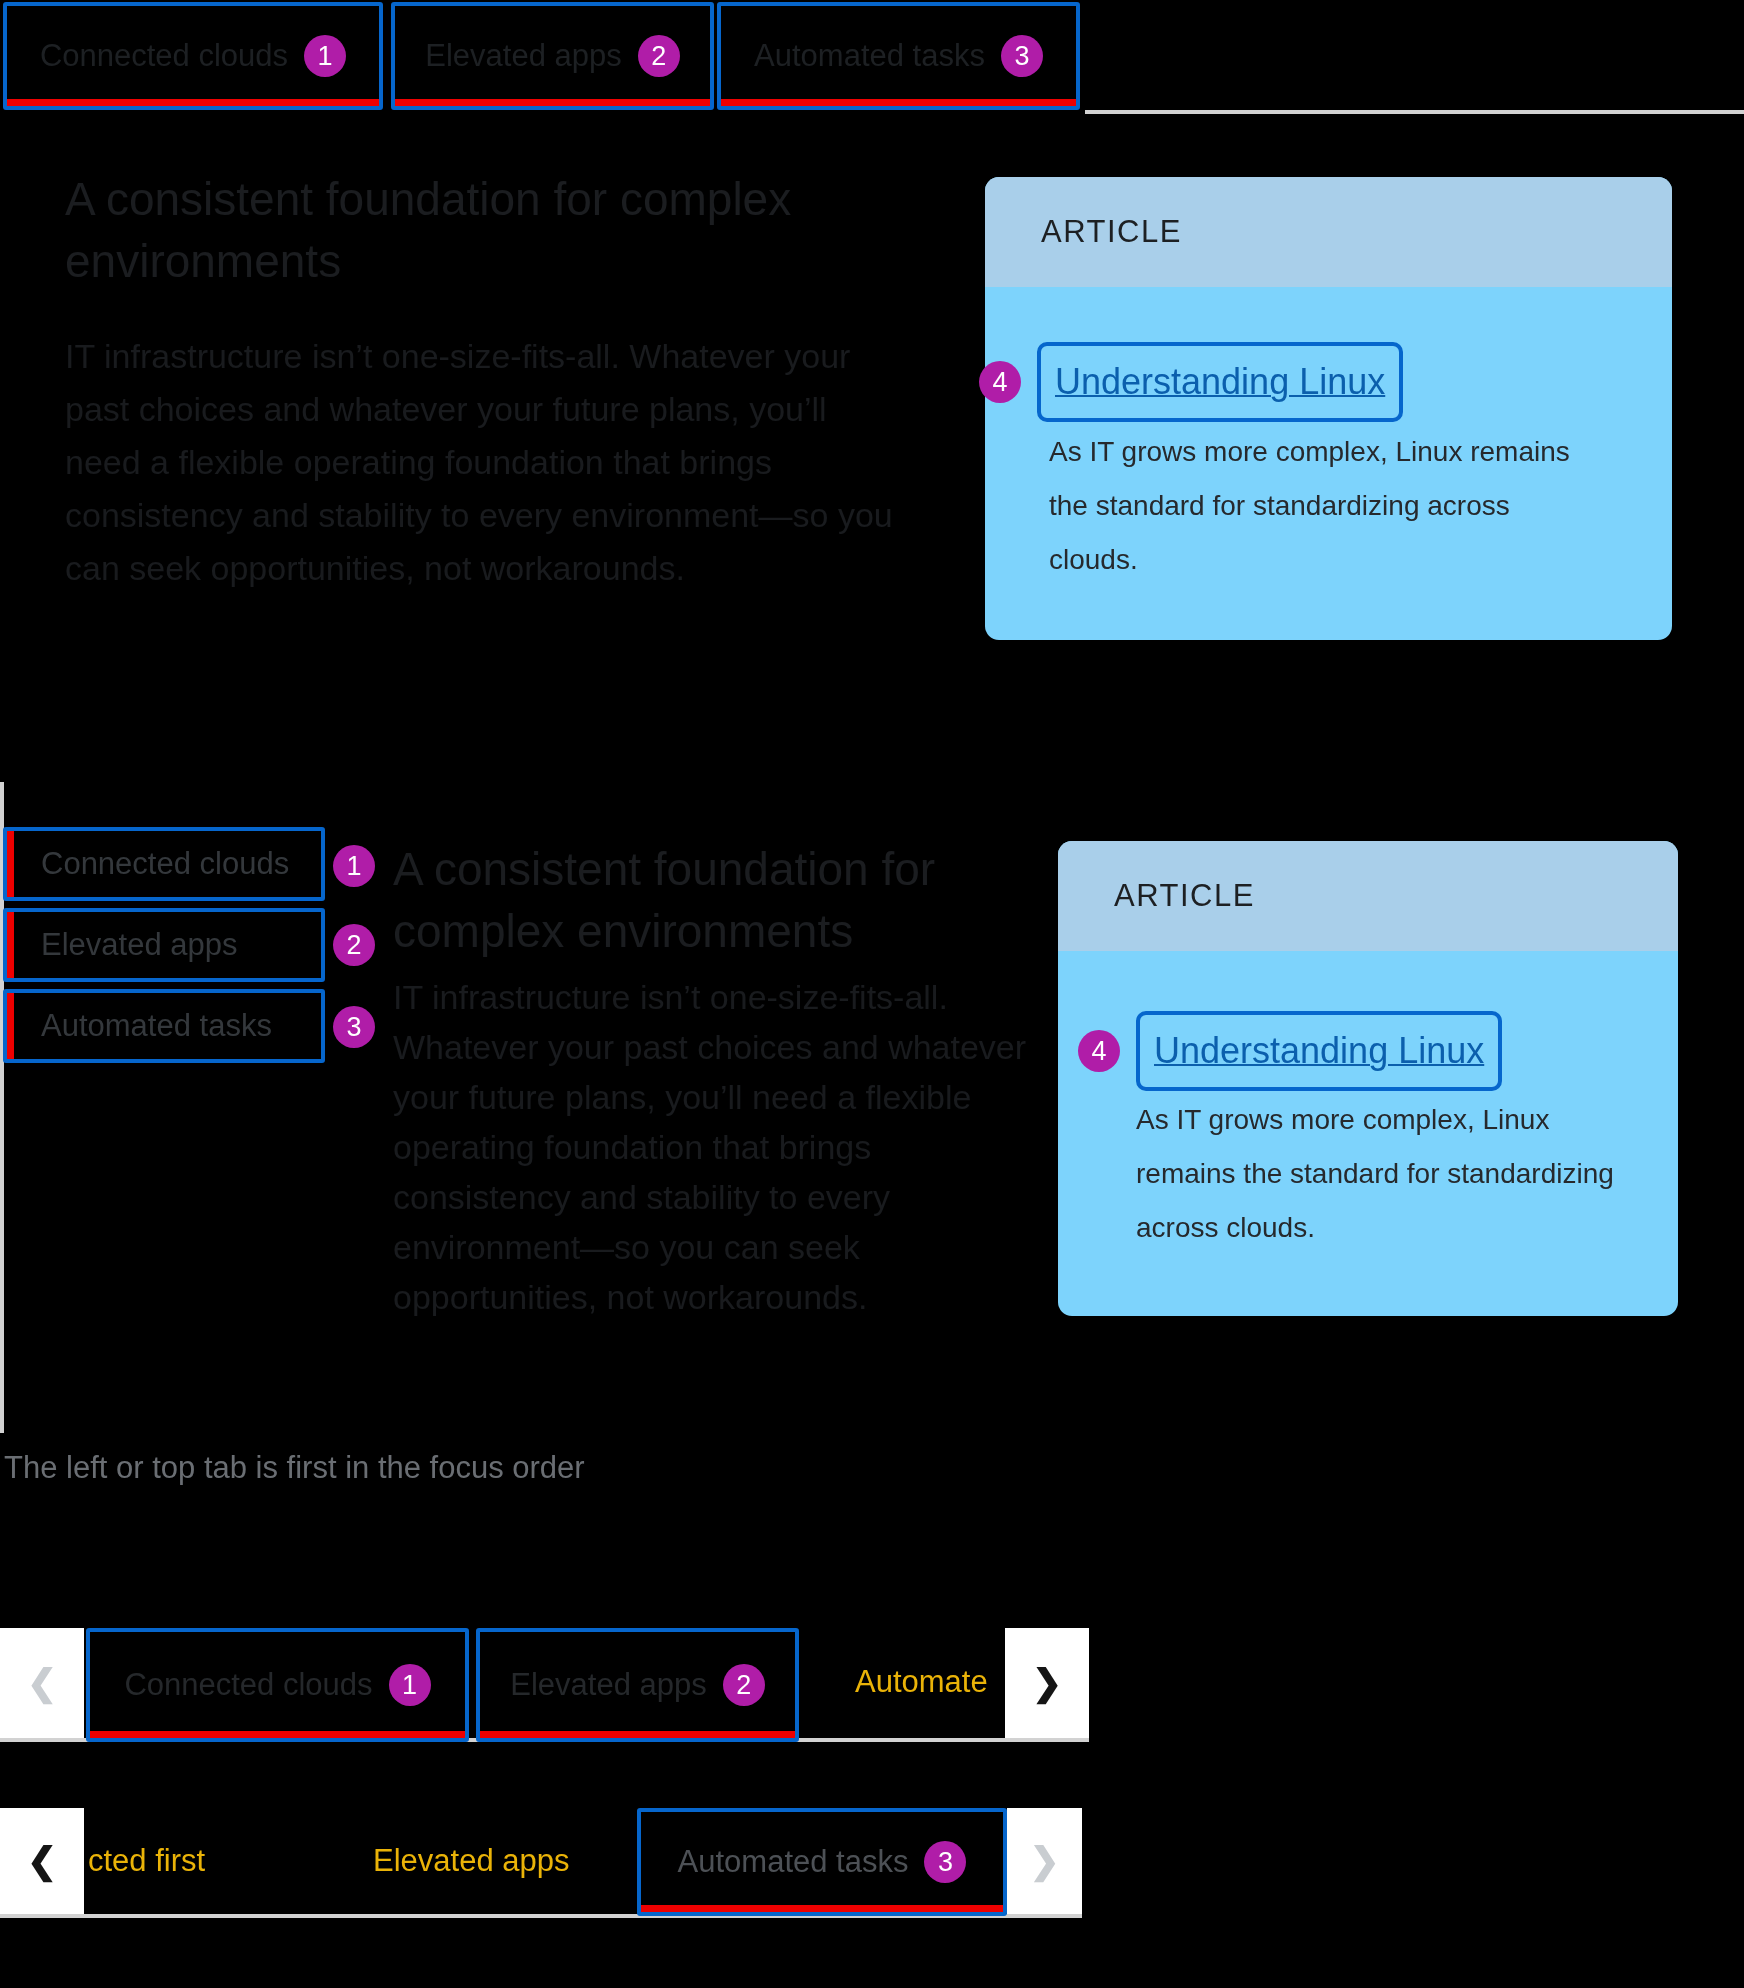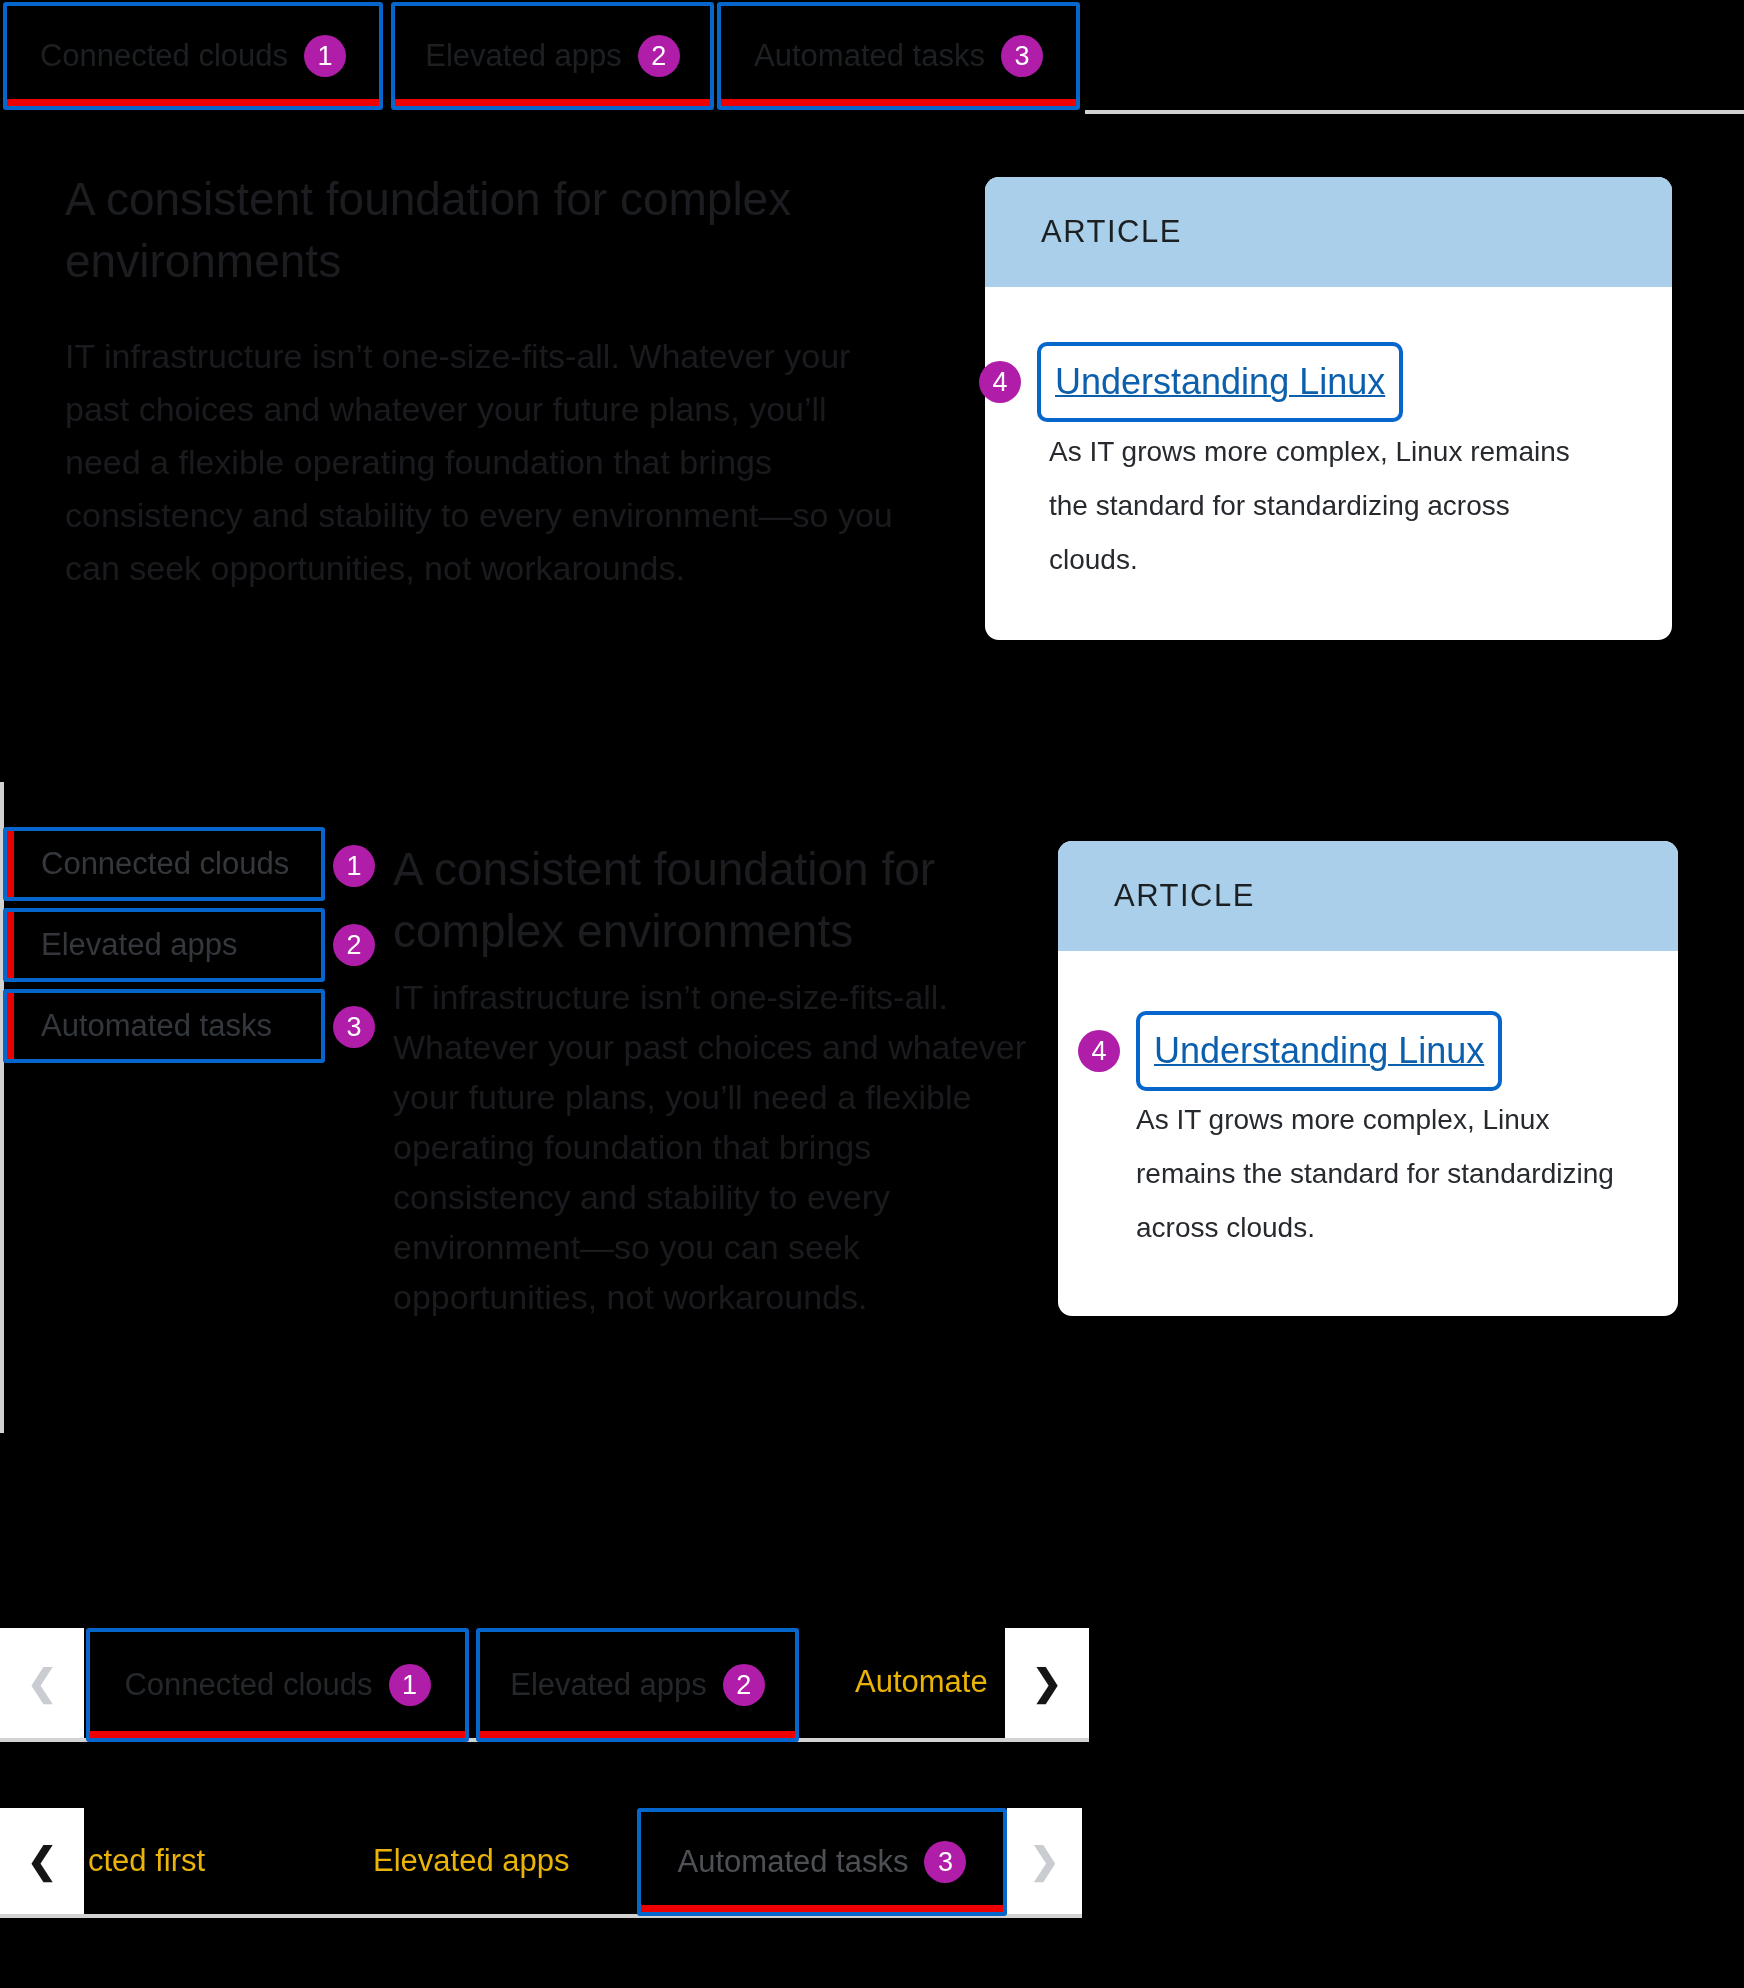--- a/index.html
+++ b/index.html
@@ -15,21 +15,21 @@
   .badge{width:42px;height:42px;border-radius:50%;background:#b01da8;color:#fff;
          display:flex;align-items:center;justify-content:center;font-size:27px;flex:0 0 auto;}
 
   
   .baseline{position:absolute;height:4px;background:#d2d2d2;}
   .h1-top{position:absolute;left:65px;top:168px;width:840px;font-size:46px;line-height:62px;
           font-weight:500;color:#1b1d20;}
   .p-top{position:absolute;left:65px;top:330px;width:830px;font-size:34px;line-height:53px;color:#191b1e;}
 
   
-  .card{position:absolute;background:#ffffff;border-radius:14px;}
+  .card{position:absolute;background:#7dd3fc;border-radius:14px;}
   .card-header{position:absolute;left:0;top:0;right:0;height:110px;background:#a9cfea;
                border-radius:14px 14px 0 0;display:flex;align-items:center;padding-left:56px;
                box-sizing:border-box;font-size:31px;letter-spacing:1.5px;color:#1d2023;}
   .card-link-row{position:absolute;display:flex;align-items:center;gap:16px;}
   .link-ring{box-sizing:border-box;border:4px solid #0666cc;border-radius:10px;padding:15px 14px;}
   .card-link{font-size:36px;color:#0b5fad;text-decoration:underline;text-decoration-thickness:2px;
              white-space:nowrap;}
   .card-desc{position:absolute;font-size:28px;line-height:54px;color:#26292d;}
 
   
@@ -114,20 +114,21 @@
 
   <div class="card" style="left:1058px;top:841px;width:620px;height:475px;">
     <div class="card-header">ARTICLE</div>
     <div class="card-link-row" style="left:20px;top:170px;">
       <span class="badge">4</span>
       <span class="link-ring"><a class="card-link">Understanding Linux</a></span>
     </div>
     <div class="card-desc" style="left:78px;top:252px;width:485px;">As IT grows more complex, Linux remains the standard for standardizing across clouds.</div>
   </div>
 
+  <div class="caption" style="top:1450px;">The left or top tab is first in the focus order</div>
 
   <div class="baseline" style="left:0;top:1738px;width:1089px;"></div>
 
   <div class="scroll-btn" style="left:0;top:1628px;height:110px;">
     <span class="chev chev-off">❮</span>
   </div>
 
   <div class="tab-h" style="left:86px;top:1628px;width:383px;height:114px;z-index:2;">
     <span class="tab-label row-tab-label">Connected clouds</span>
     <span class="badge">1</span>

